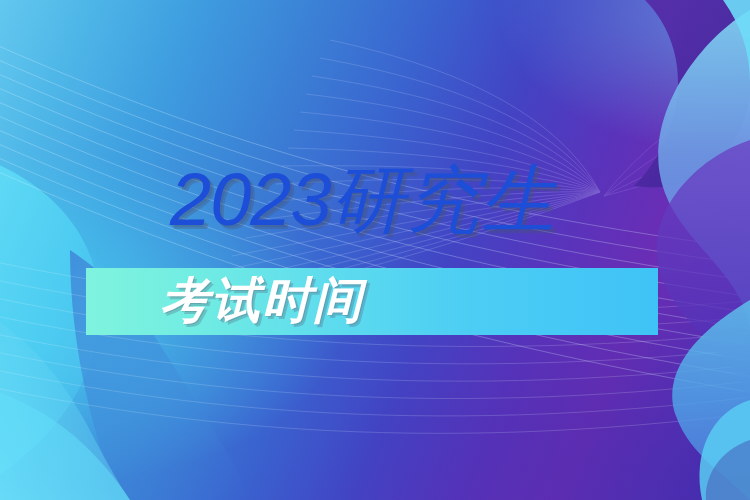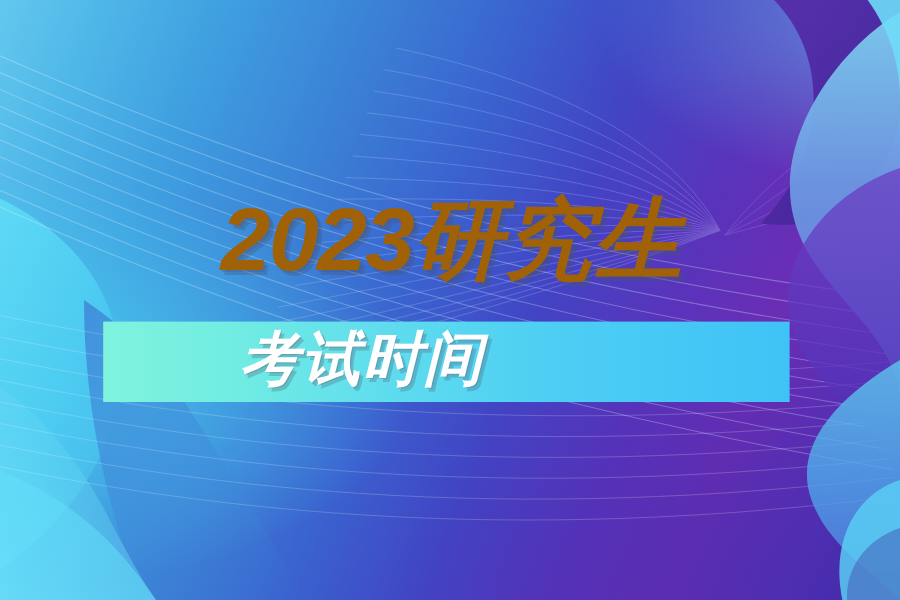--- a/index.html
+++ b/index.html
@@ -41,39 +41,39 @@
 
   
   #subtitle-bar{
     position:absolute;
     left:86px;top:268px;
     width:572px;height:67px;
     background:linear-gradient(90deg,#7ff3de 0%,#72edE2 18%,#5edcee 42%,#4bcdf4 68%,#3fc3f6 100%);
     display:flex;align-items:center;
   }
   #subtitle-text{
-    margin-left:114px;
+    margin-left:74px;
     color:#ffffff;
     font-size:49px;
     font-weight:bold;
     font-style:italic;
     letter-spacing:2px;
     line-height:1;
     text-shadow:3px 3px 0 rgba(80,95,120,.30), 1px 1px 0 rgba(80,95,120,.25);
     white-space:nowrap;
     transform:translateY(-1px);
   }
 
   
   #title{
     position:absolute;
-    left:184px;top:163px;
-    color:#a16207;
+    left:170px;top:163px;
+    color:#1d4ed8;
     font-size:74px;
-    font-weight:bold;
+    font-weight:normal;
     font-style:italic;
     line-height:1;
     letter-spacing:0px;
     white-space:nowrap;
     text-shadow:4px 4px 0 rgba(70,85,115,.32), 2px 2px 0 rgba(70,85,115,.26);
   }
   #title .year{letter-spacing:-1px;}
   #title .cn{letter-spacing:1px;}
 </style>
 </head>

